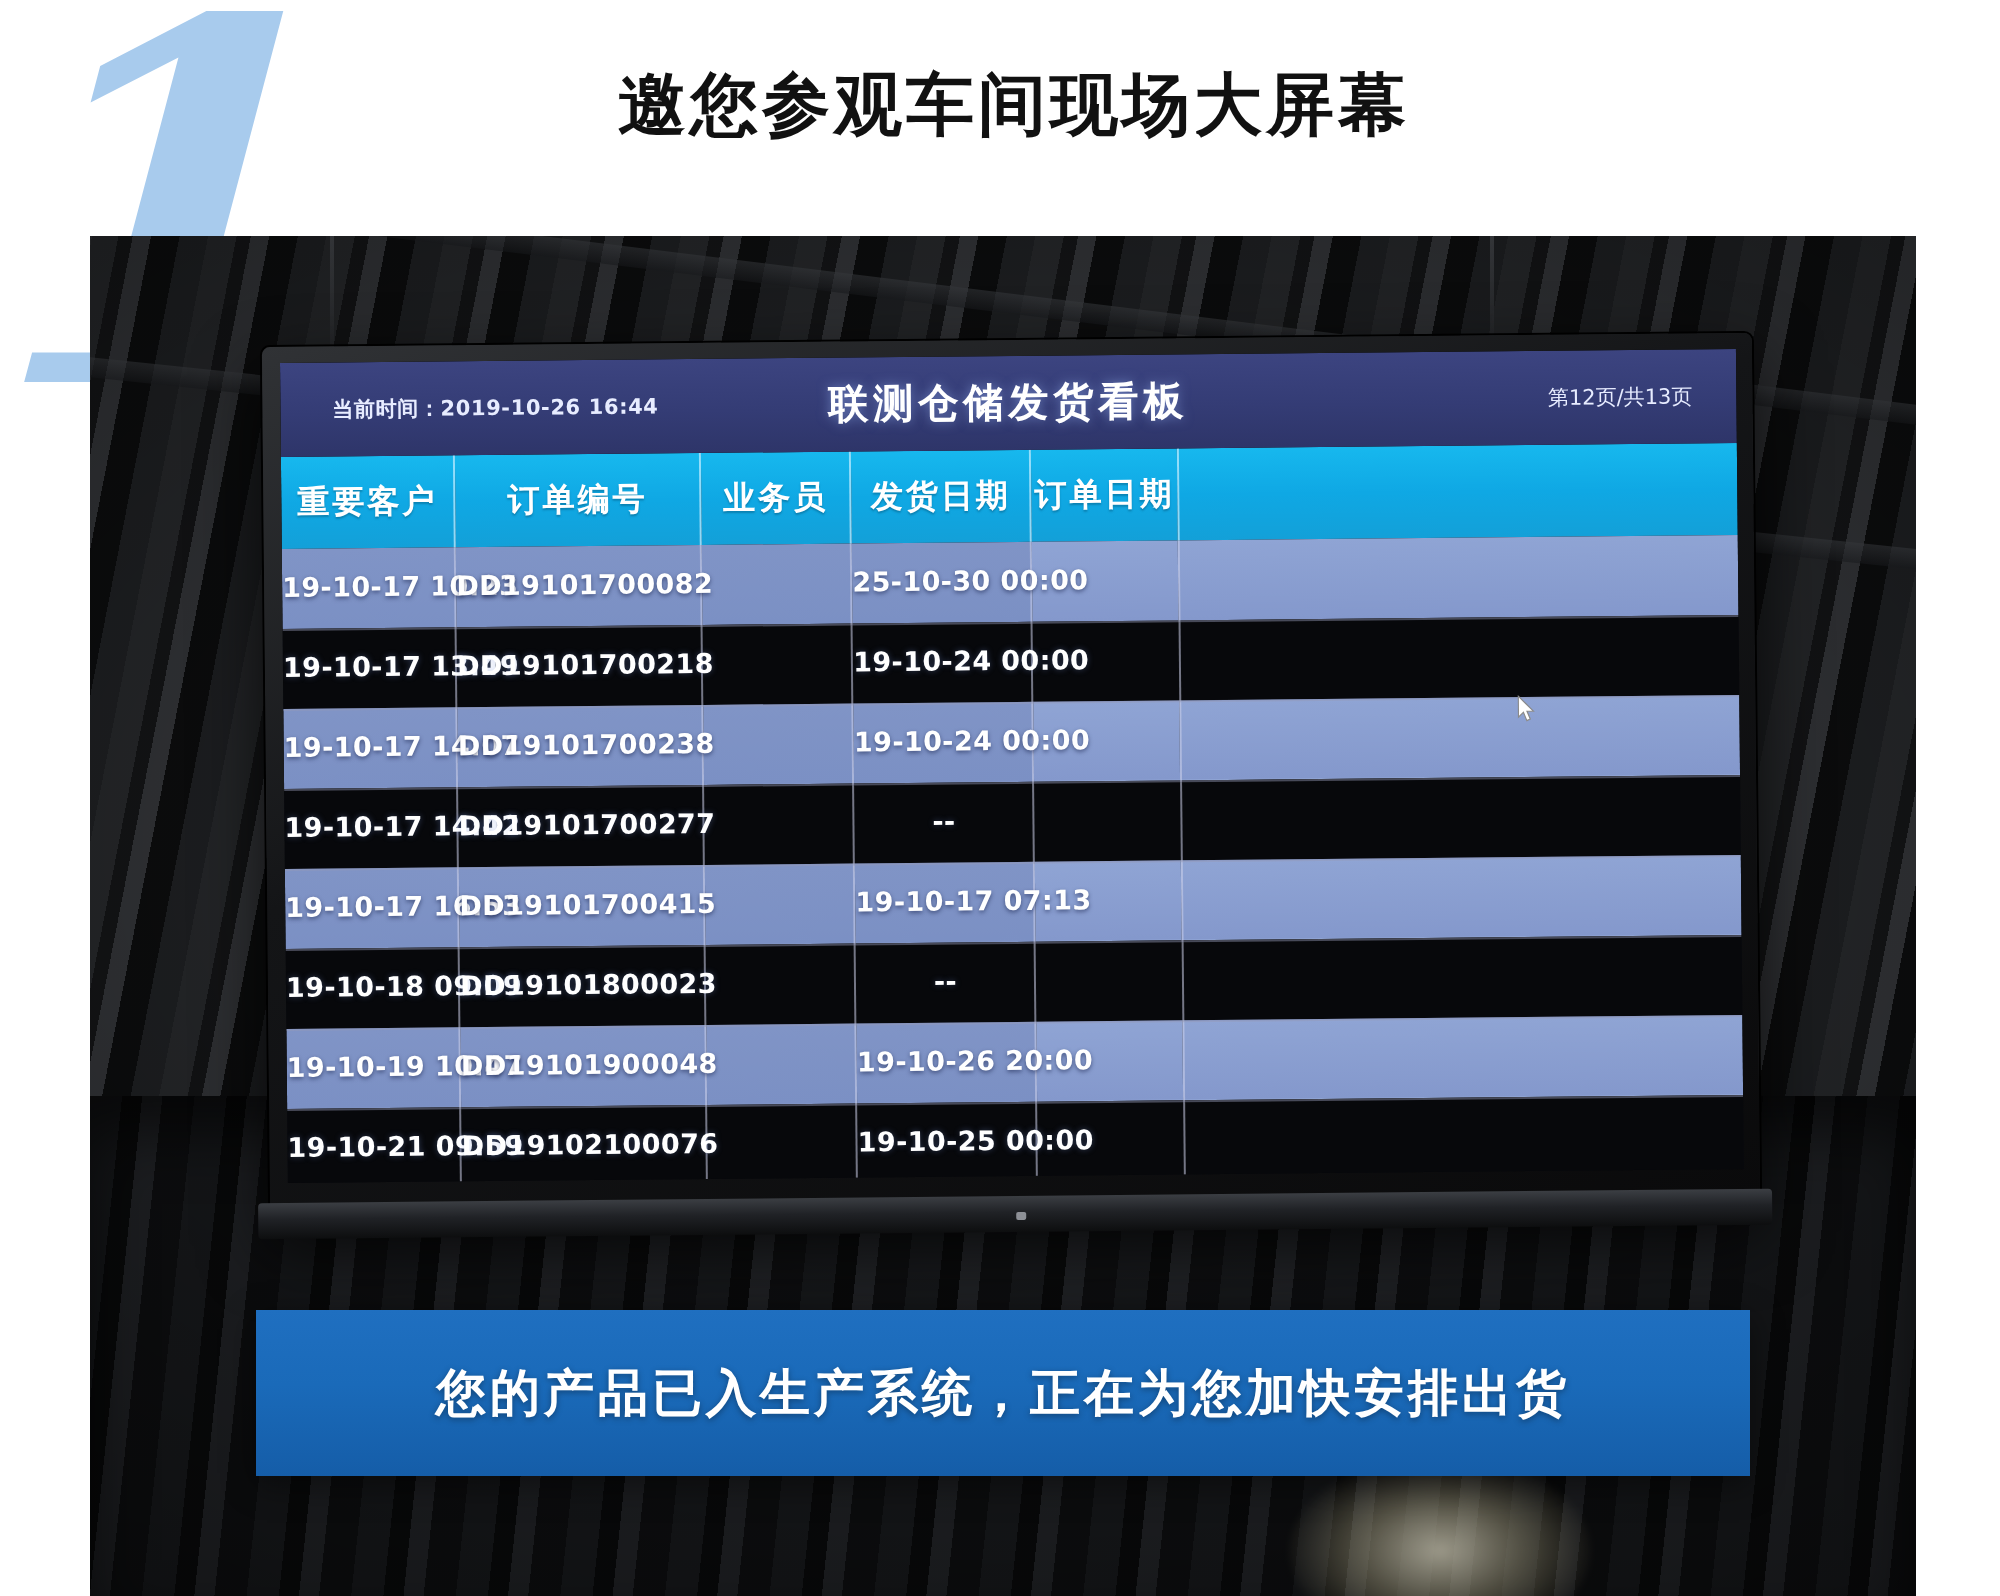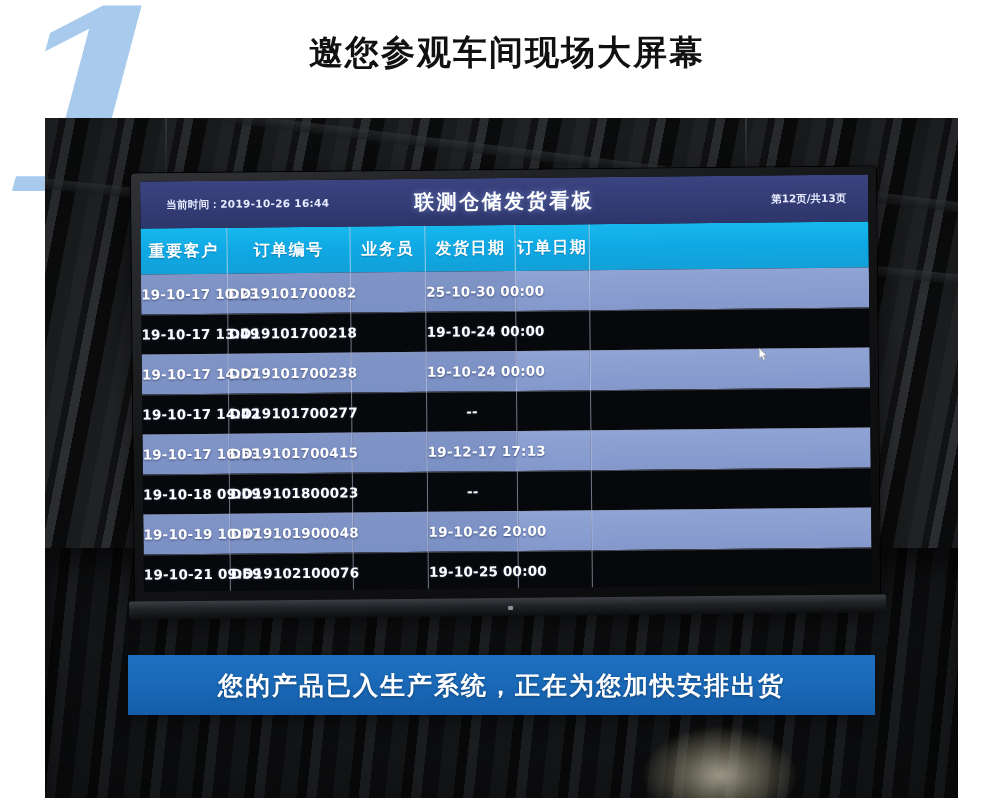--- a/index.html
+++ b/index.html
@@ -120,21 +120,21 @@
     color:#e7ecff; font-size:10.5px; font-weight:700; letter-spacing:.3px;
     white-space:nowrap;
   }
   .dash-title {
     width:100%; text-align:center;
     color:#ffffff; font-size:20px; font-weight:700; letter-spacing:2.5px;
     text-shadow: 0 0 6px rgba(160,190,255,.5);
   }
   .dash-page {
     position:absolute; right:22px; top:50%; transform:translateY(-50%);
-    color:#e7ecff; font-size:10.5px; font-weight:700; white-space:nowrap;
+    color:#e7ecff; font-size:10.5px; font-weight:400; white-space:nowrap;
   }
 
   
   .tbl { width:100%; border-collapse:collapse; table-layout:fixed; }
   .tbl th {
     background: linear-gradient(180deg,#17b8ee 0%, #0fa8e4 50%, #13a0d8 100%);
     color:#ffffff;
     font-size:16px; font-weight:700; letter-spacing:1.5px;
     height:46px;
     border-right:1px solid rgba(190,235,255,.75);
@@ -159,21 +159,21 @@
   .cursor {
     position:absolute; left:617px; top:172px;
     width:9px; height:14px;
     z-index:6;
     pointer-events:none;
   }
 
   
   .banner {
     position:absolute;
-    left:128px; top:655px; width:747px; height:60px;
+    left:128px; top:655px; width:747px; height:83px;
     background: linear-gradient(180deg,#1f6fc0 0%, #1a6ab9 45%, #155da8 100%);
     display:flex; align-items:center; justify-content:center;
     box-shadow: 0 4px 16px rgba(0,0,0,.45);
   }
   .banner span {
     color:#ffffff; font-size:25px; font-weight:700; letter-spacing:2px;
     text-shadow: 0 1px 3px rgba(0,0,0,.35);
   }
 </style>
 </head>
@@ -253,21 +253,21 @@
             <td class="c2">DD19101700277</td>
             <td class="c3"></td>
             <td class="c4">--</td>
             <td class="c5"></td>
             <td class="c6"></td>
           </tr>
           <tr class="odd">
             <td class="c1">19-10-17 16:53</td>
             <td class="c2">DD19101700415</td>
             <td class="c3"></td>
-            <td class="c4">19-12-17 17:13</td>
+            <td class="c4">19-10-17 07:13</td>
             <td class="c5"></td>
             <td class="c6"></td>
           </tr>
           <tr class="even">
             <td class="c1">19-10-18 09:09</td>
             <td class="c2">DD19101800023</td>
             <td class="c3"></td>
             <td class="c4">--</td>
             <td class="c5"></td>
             <td class="c6"></td>

